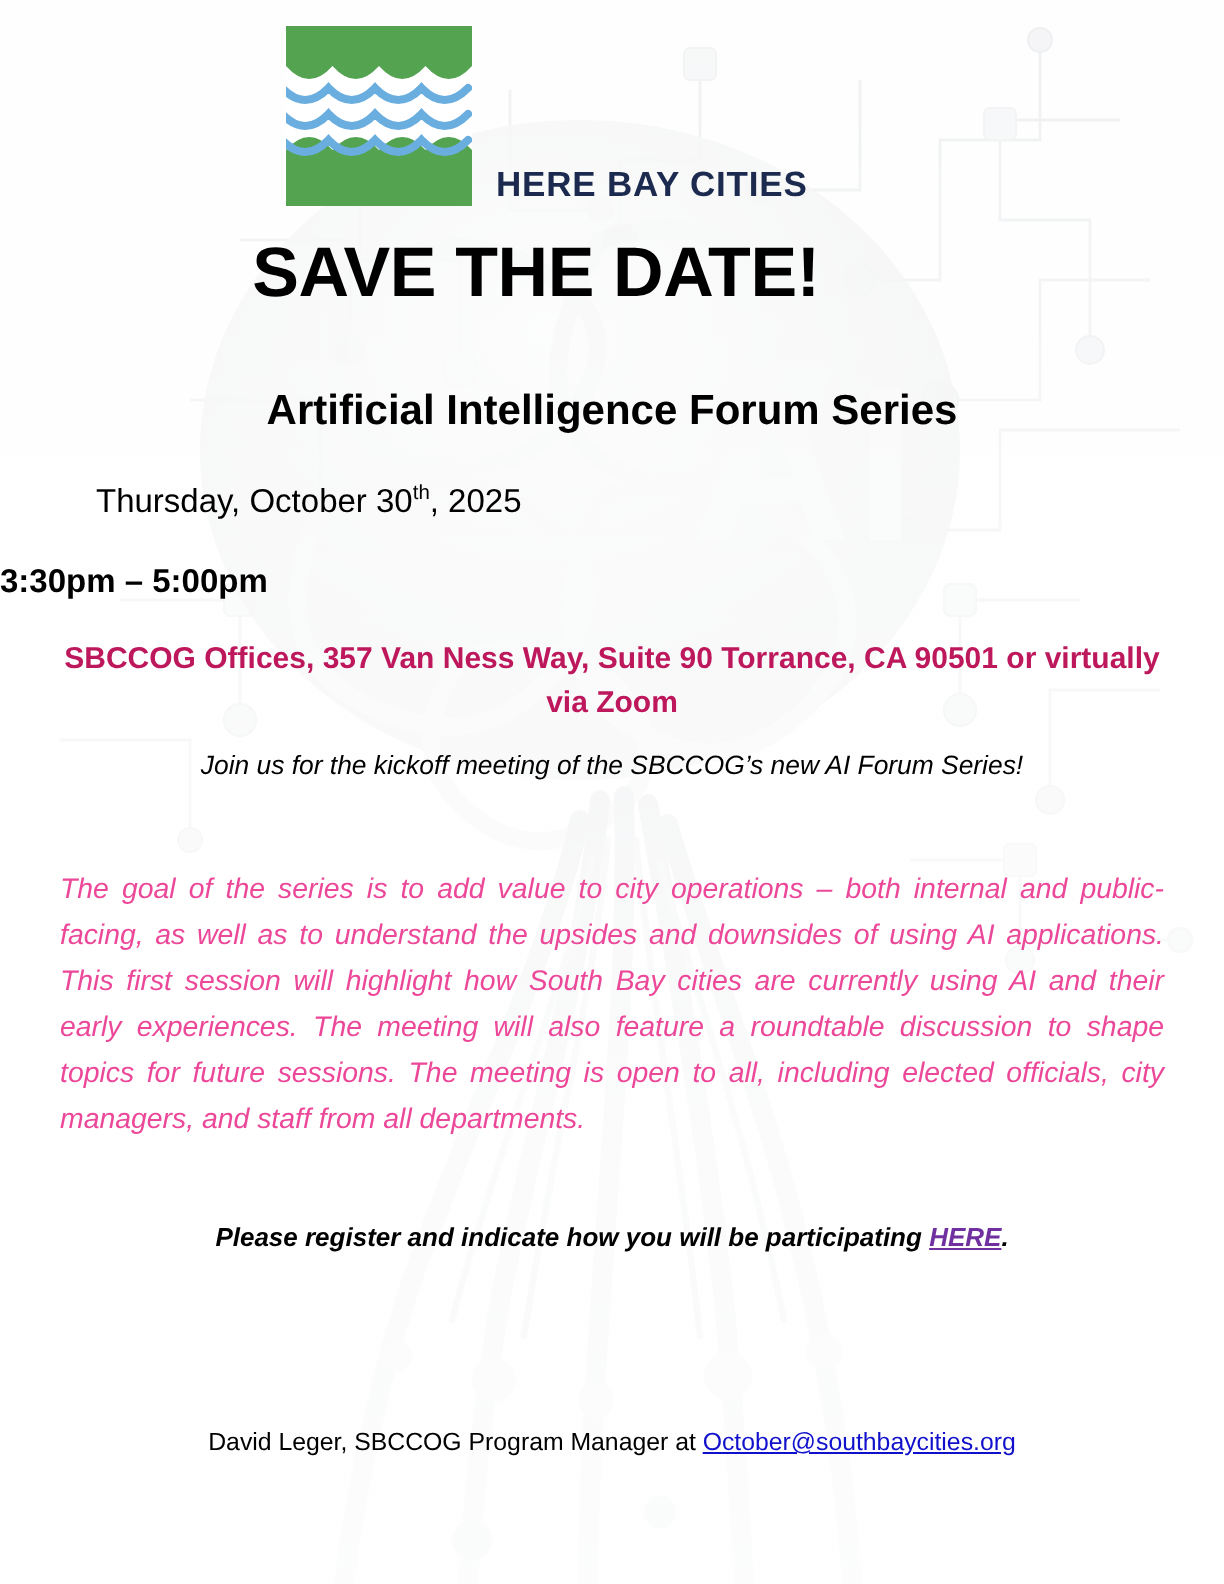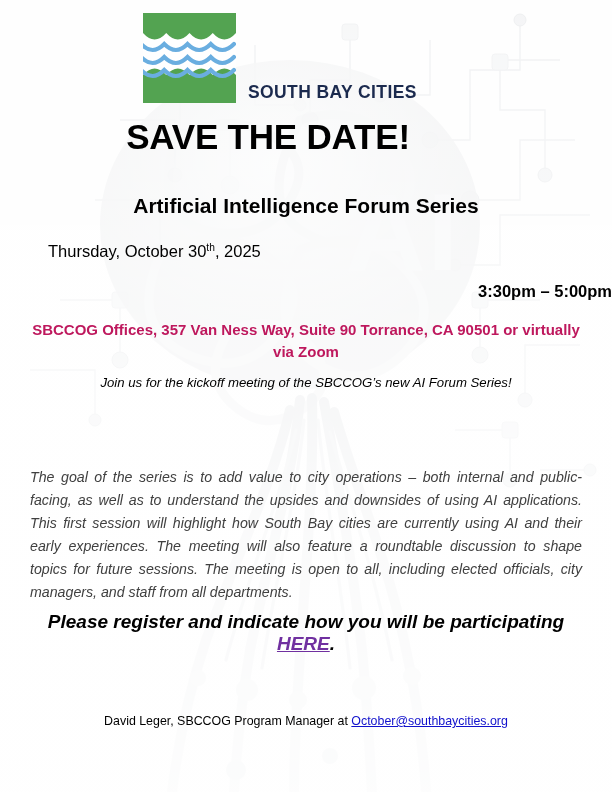--- a/index.html
+++ b/index.html
@@ -110,21 +110,21 @@
   .dateline sup {
     font-size: 0.62em;
     vertical-align: super;
     line-height: 0;
   }
   .timeline-row {
     position: absolute;
     top: 282px;
     left: 0;
     width: 612px;
-    text-align: right;
+    text-align: left;
     font-size: 16.5px;
     font-weight: bold;
     color: #000000;
   }
   .location {
     position: absolute;
     top: 319px;
     left: 28px;
     width: 556px;
     text-align: center;
@@ -148,33 +148,32 @@
   
   .body-para {
     position: absolute;
     top: 434px;
     left: 30px;
     width: 552px;
     text-align: justify;
     text-align-last: left;
     font-size: 14.2px;
     font-style: italic;
-    color: #404040;
+    color: #ec4899;
     line-height: 1.62;
-    margin-top: 32px;
   }
 
   
   .register {
     position: absolute;
     top: 611px;
     left: 30px;
     width: 552px;
     text-align: center;
-    font-size: 19px;
+    font-size: 13px;
     font-weight: bold;
     font-style: italic;
     color: #000000;
   }
   .register a.here-link {
     color: #7030a0;
     text-decoration: underline;
     font-weight: bold;
     font-style: italic;
   }
@@ -323,21 +322,21 @@
             <path d="M0 20 q11.6 13 23.25 0 q11.6 13 23.25 0 q11.6 13 23.25 0 q11.6 13 23.25 0 L93 62 q-11.6 -13 -23.25 0 q-11.6 -13 -23.25 0 q-11.6 -13 -23.25 0 Q11.6 49 0 62 Z"></path>
           </g>
           <g fill="none" stroke="#6aaee0" stroke-width="4.1" stroke-linecap="round">
             <path d="M-2 31 q11.6 12 23.25 0 q11.6 12 23.25 0 q11.6 12 23.25 0 q11.6 12 23.25 0"></path>
             <path d="M-2 44 q11.6 12 23.25 0 q11.6 12 23.25 0 q11.6 12 23.25 0 q11.6 12 23.25 0"></path>
             <path d="M-2 57 q11.6 12 23.25 0 q11.6 12 23.25 0 q11.6 12 23.25 0 q11.6 12 23.25 0"></path>
           </g>
         </svg>
       </div>
       <div class="logo-words">
-        <div class="logo-line1">SOUTH BAY CITIES</div>
+        <div class="logo-line1">HERE BAY CITIES</div>
       </div>
     </div>
 
     <div class="headline">SAVE THE DATE!</div>
 
     <div class="subhead">Artificial Intelligence Forum Series</div>
 
     <div class="dateline">
       <span>Thursday, October 30</span><sup>th</sup><span>, 2025</span>
     </div>

